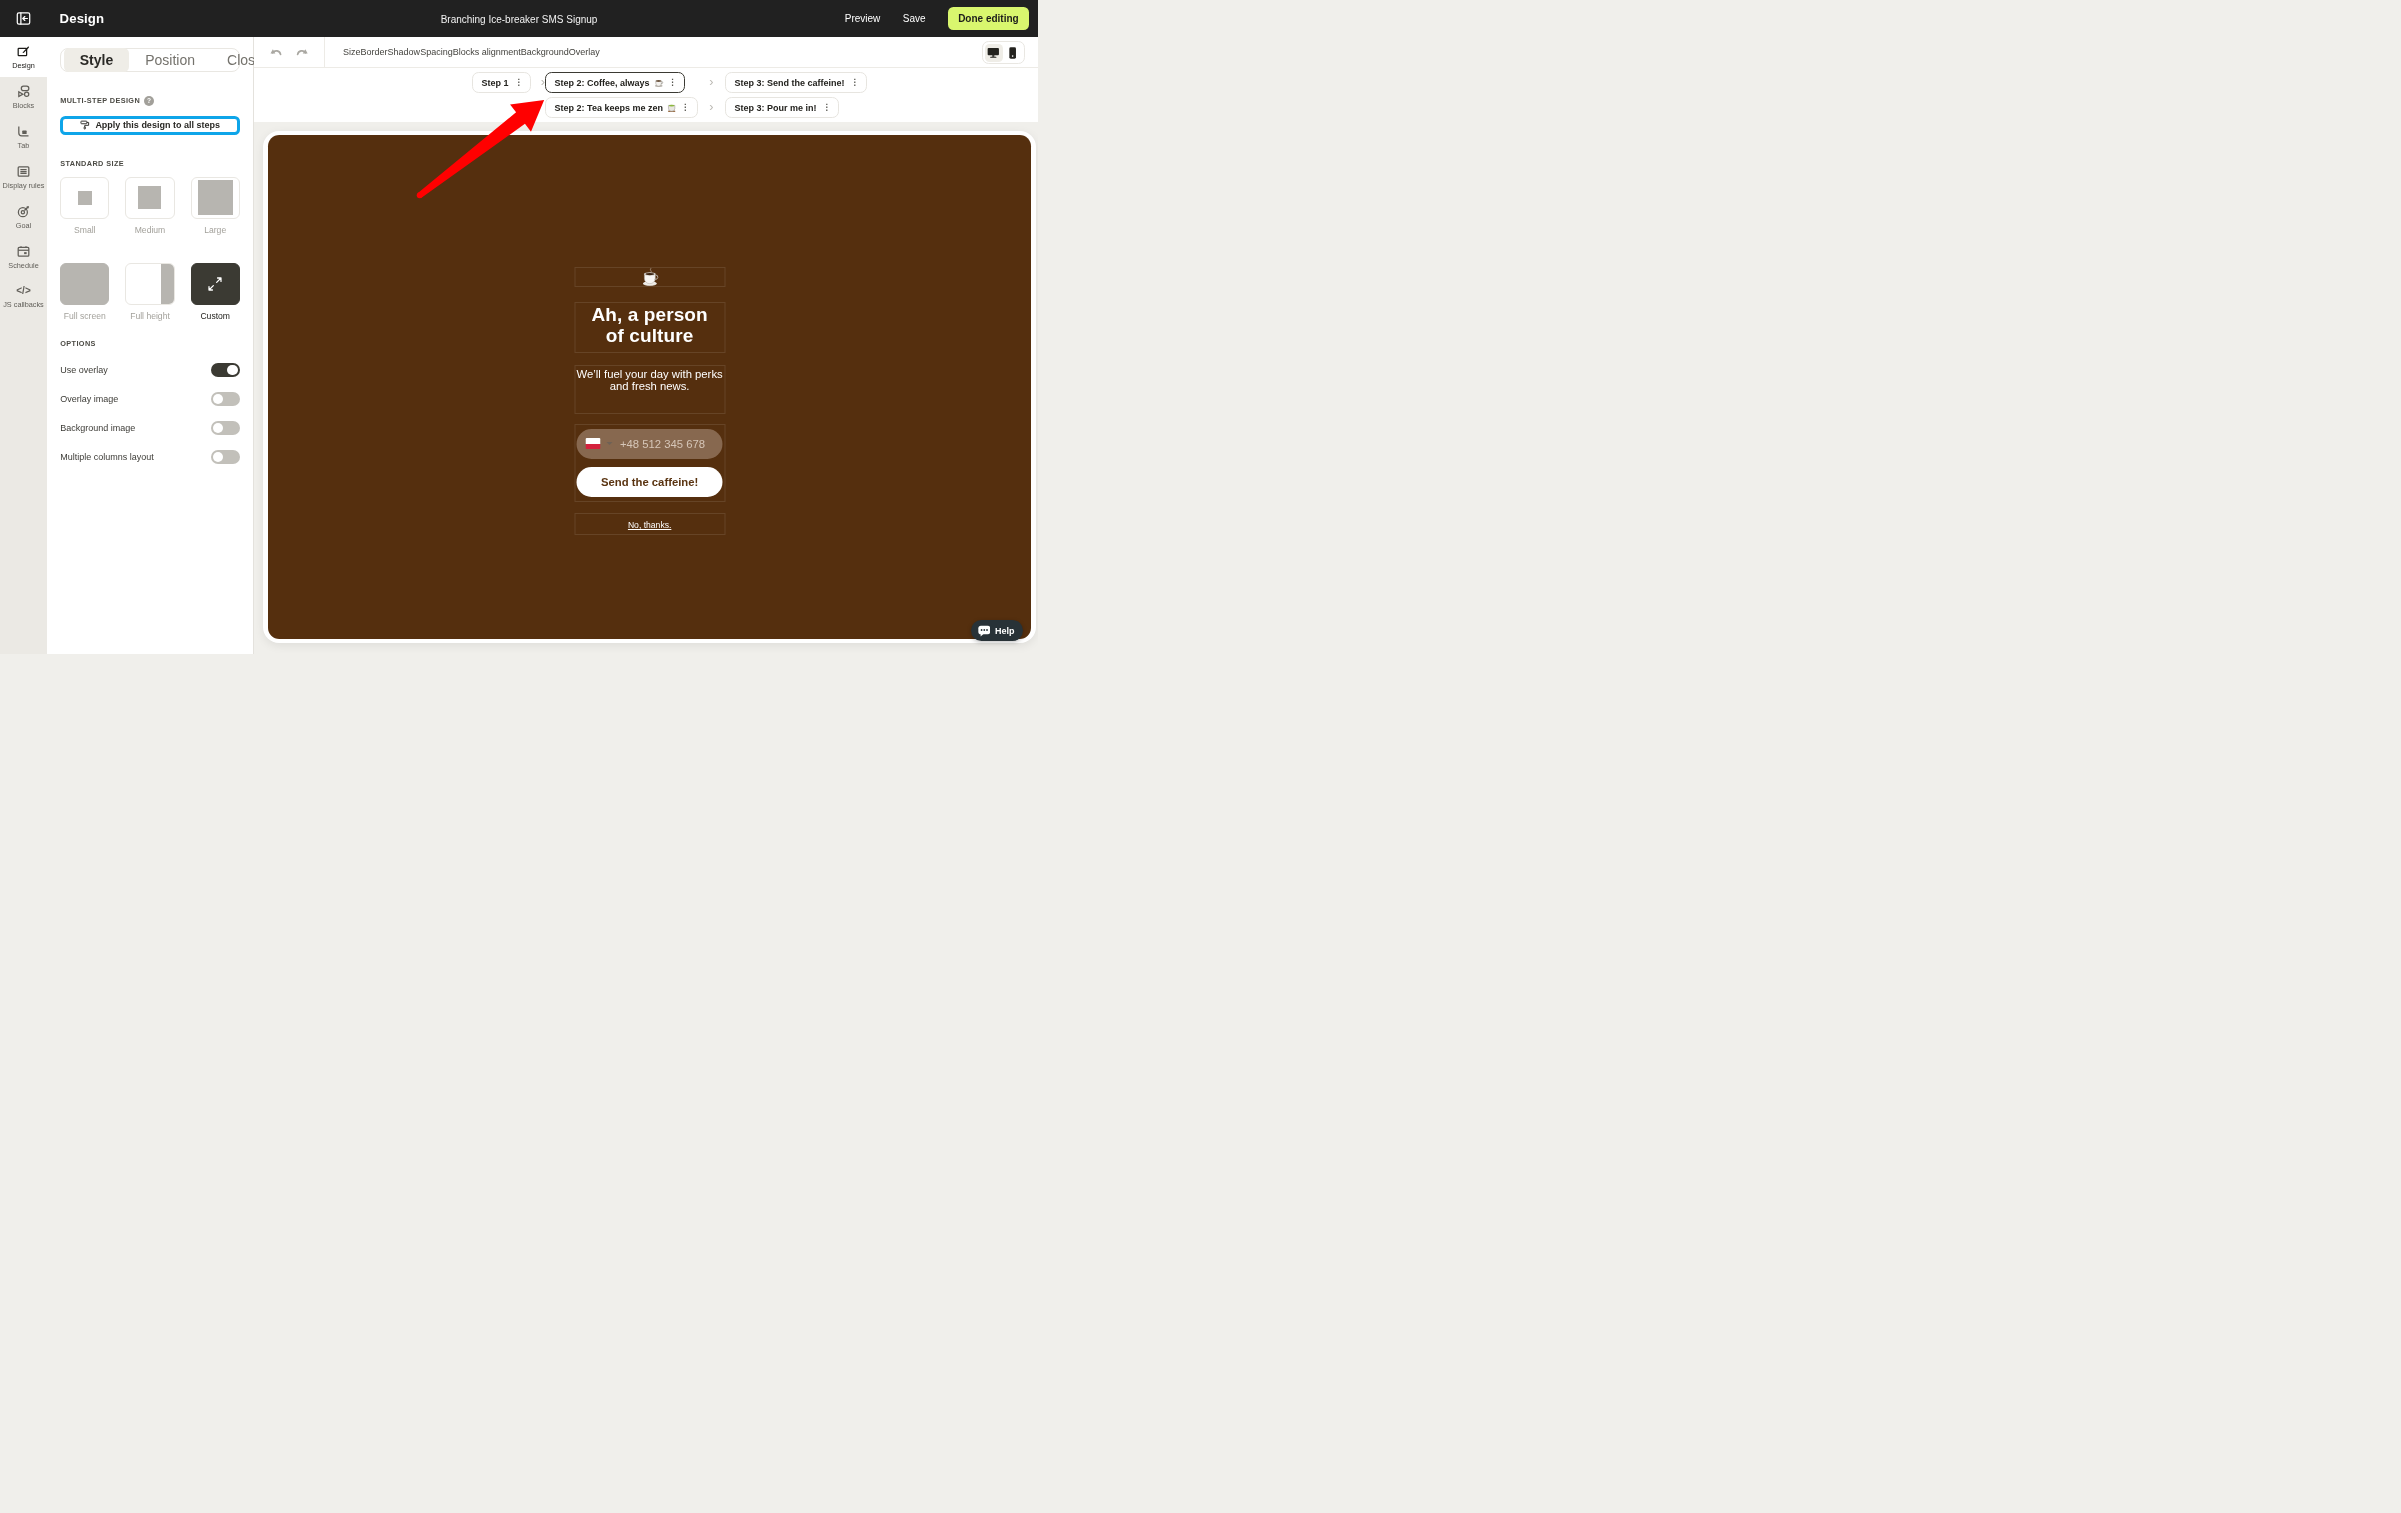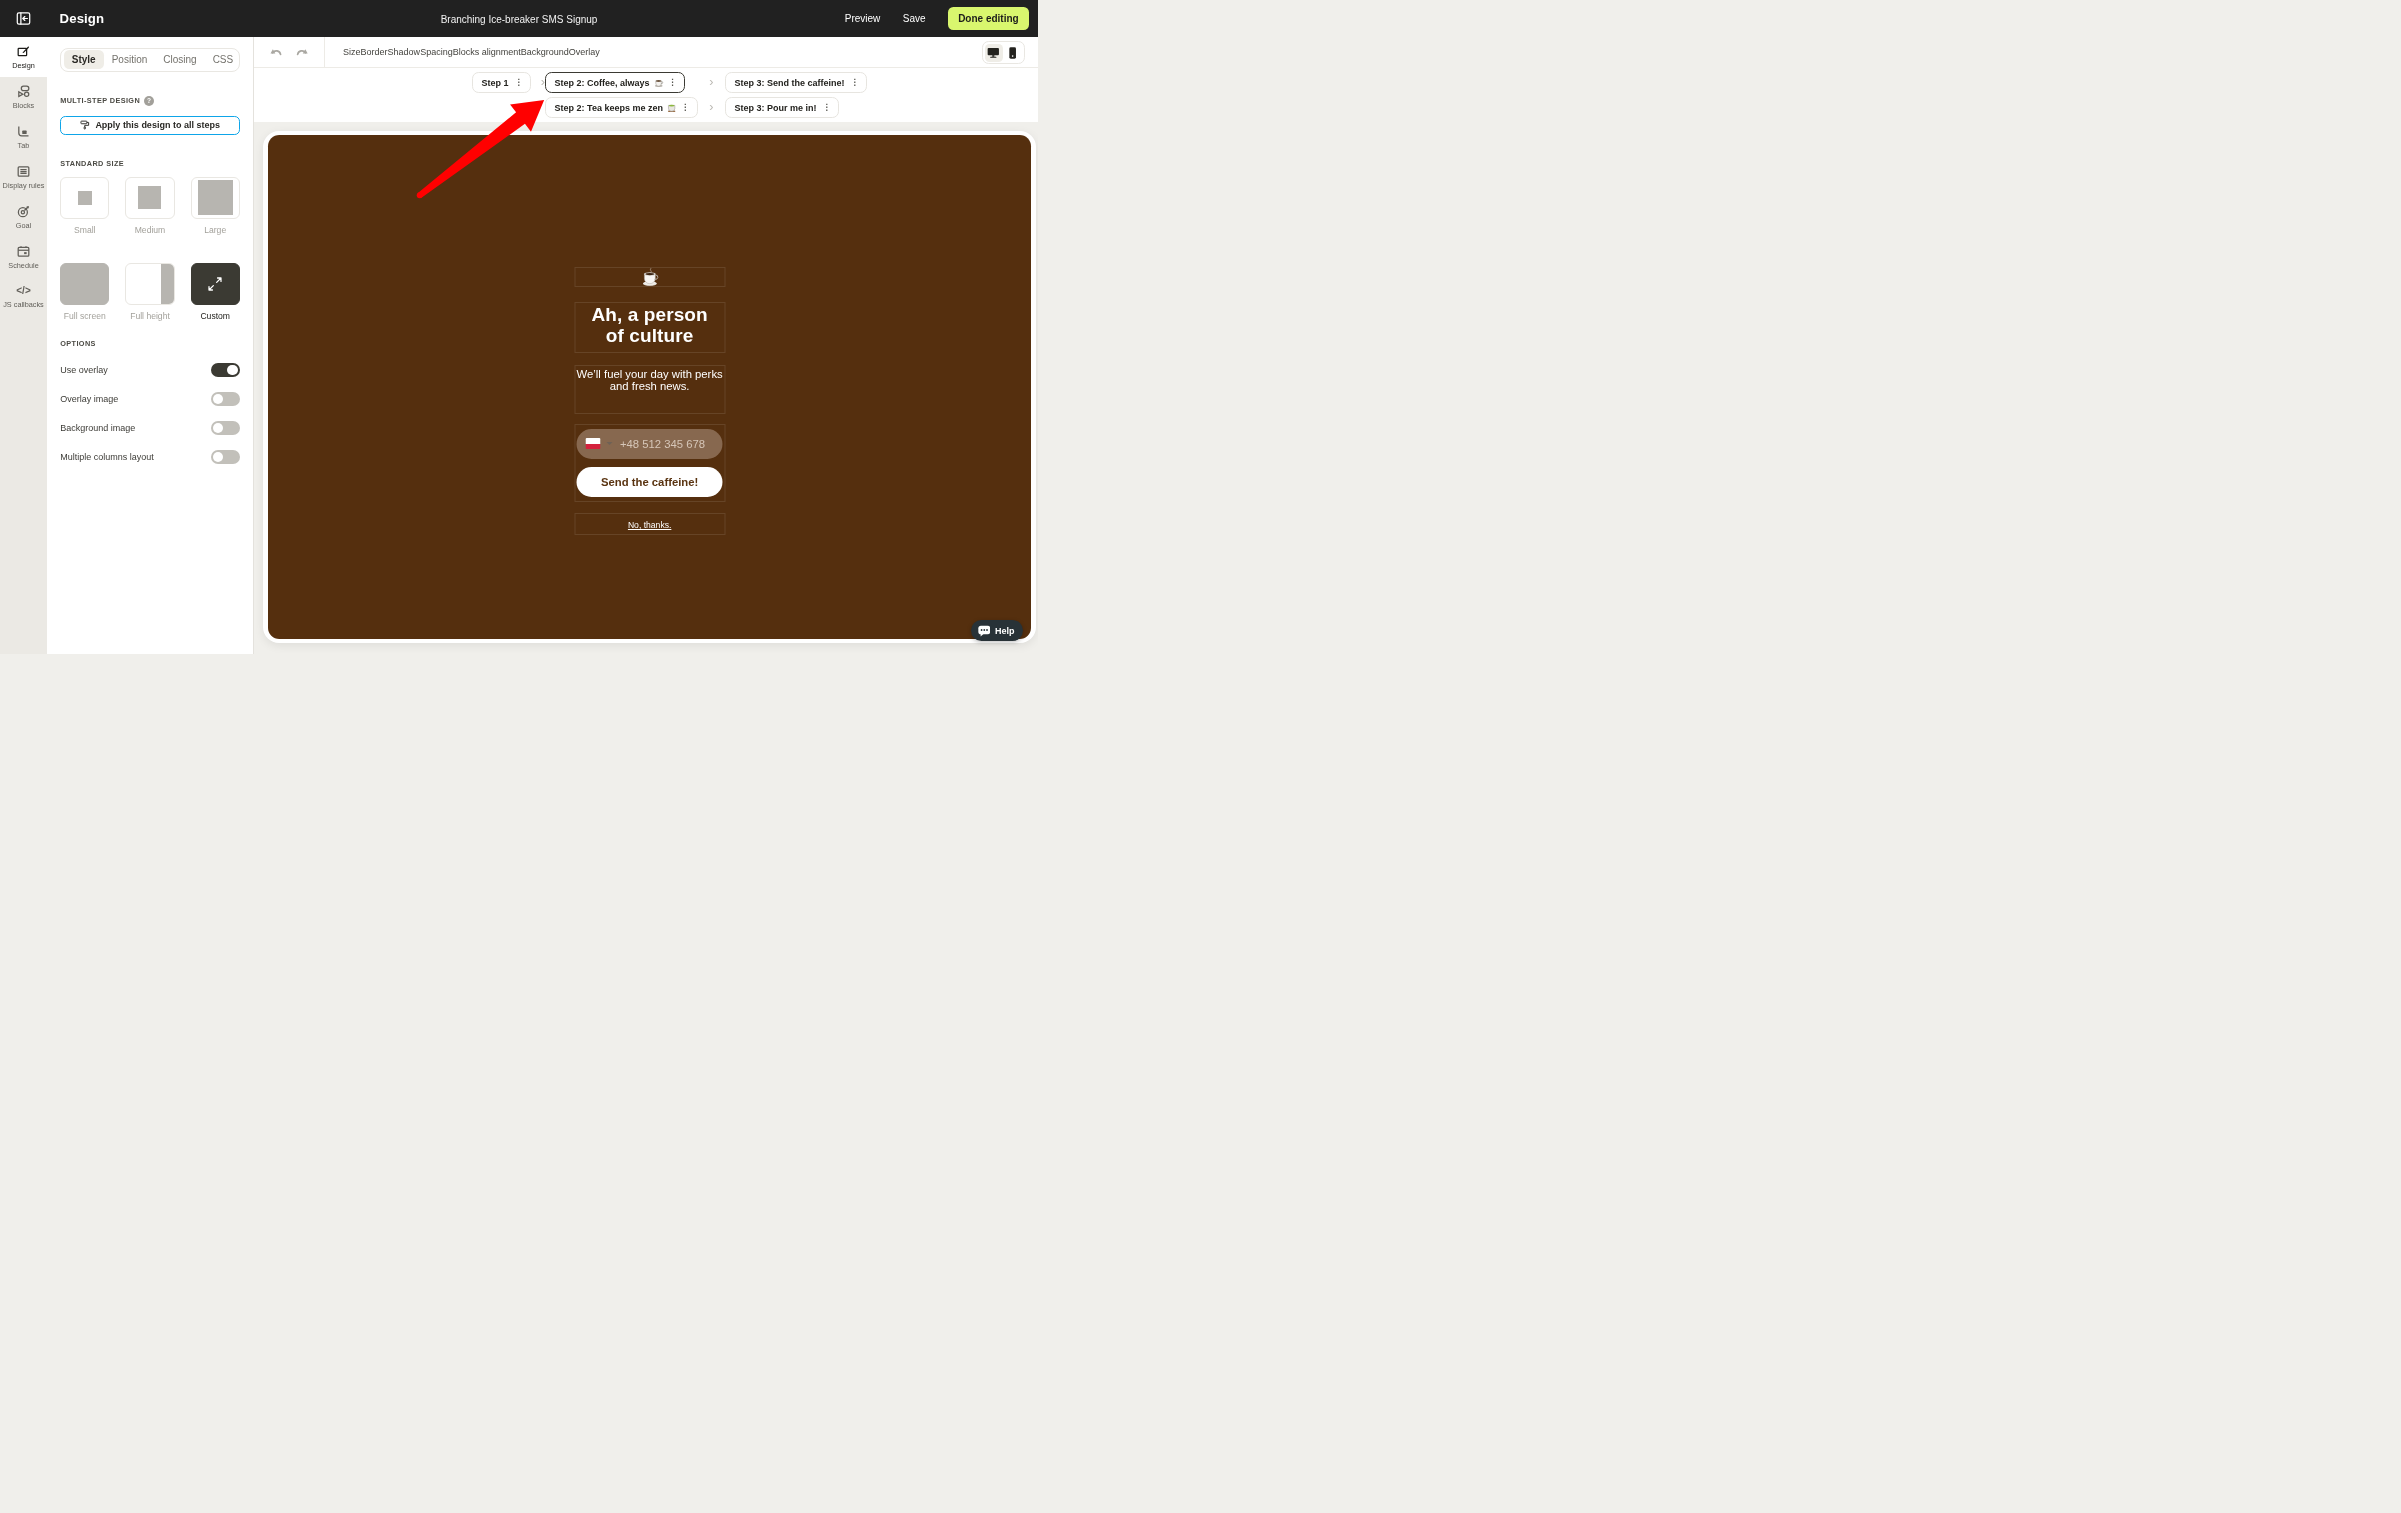--- a/index.html
+++ b/index.html
@@ -22,26 +22,26 @@
   .sidebar { width:47px; background:#ebe9e4; flex:0 0 auto; display:flex; flex-direction:column; }
   .side-item { height:40px; display:flex; flex-direction:column; align-items:center; justify-content:center; gap:2.6px; color:#605e58; cursor:pointer; }
   .side-item .lbl { font-size:7.3px; white-space:nowrap; }
   .side-item svg { display:block; }
   .side-item.active { background:#fff; color:#1c1b18; }
   .js-glyph { font-size:10px; font-weight:700; line-height:12px; }
 
   
   .panel { width:207px; background:#fff; border-right:0.7px solid #e4e2dd; flex:0 0 auto; position:relative; padding:0 13.2px; }
   .tabbar { margin-top:10.6px; border:0.7px solid #e9e7e2; border-radius:8px; padding:2.6px; display:flex; align-items:center; height:24px; }
-  .tabbar .tab { flex:1; text-align:center; font-size:10px; color:#74726c; padding:4px 8px; border-radius:5.3px; cursor:pointer; }
+  .tabbar .tab { flex:1; text-align:center; font-size:14px; color:#74726c; padding:4px 16px; border-radius:5.3px; cursor:pointer; }
   .tabbar .tab.active { background:#efede7; color:#2a2925; font-weight:700; }
   .section-label { font-size:7.3px; font-weight:700; letter-spacing:0.4px; color:#4c4b45; display:flex; align-items:center; gap:4px; }
   .q-icon { width:10px; height:10px; border-radius:50%; background:#a2a09a; color:#fff; font-size:6.6px; font-weight:700; display:inline-flex; align-items:center; justify-content:center; }
   .multistep-label { margin-top:24px; }
-  .apply-btn { margin-top:10px; width:100%; height:19px; border:1px solid #0ea5e9; border-radius:5.3px; background:#fff; display:flex; align-items:center; justify-content:center; gap:5.3px; font-size:9px; font-weight:700; color:#2a2925; cursor:pointer; font-family:inherit; }
+  .apply-btn { margin-top:10px; width:100%; height:19px; border:3px solid #0ea5e9; border-radius:5.3px; background:#fff; display:flex; align-items:center; justify-content:center; gap:5.3px; font-size:9px; font-weight:700; color:#2a2925; cursor:pointer; font-family:inherit; }
   .stdsize-label { margin-top:24px; }
   .size-grid { margin-top:9.3px; display:grid; grid-template-columns:repeat(3,1fr); column-gap:4.6px; row-gap:0;gap:16px; }
   .size-cell { cursor:pointer; }
   .size-tile { height:42px; border:0.7px solid #e9e7e2; border-radius:6px; background:#fff; display:flex; align-items:center; justify-content:center; position:relative; overflow:hidden; }
   .size-tile .sq { background:#b7b5b0; }
   .size-tile.fullscreen { background:#b7b5b0; border-color:#b7b5b0; }
   .size-tile.fullheight .bar { position:absolute; right:0; top:0; bottom:0; width:12.6px; background:#b7b5b0; }
   .size-tile.custom { background:#3b3a33; border-color:#3b3a33; }
   .size-name { margin-top:6px; margin-bottom:12.6px; text-align:center; font-size:8.6px; color:#a3a19b; }
   .size-name.selected { color:#23221e; }

